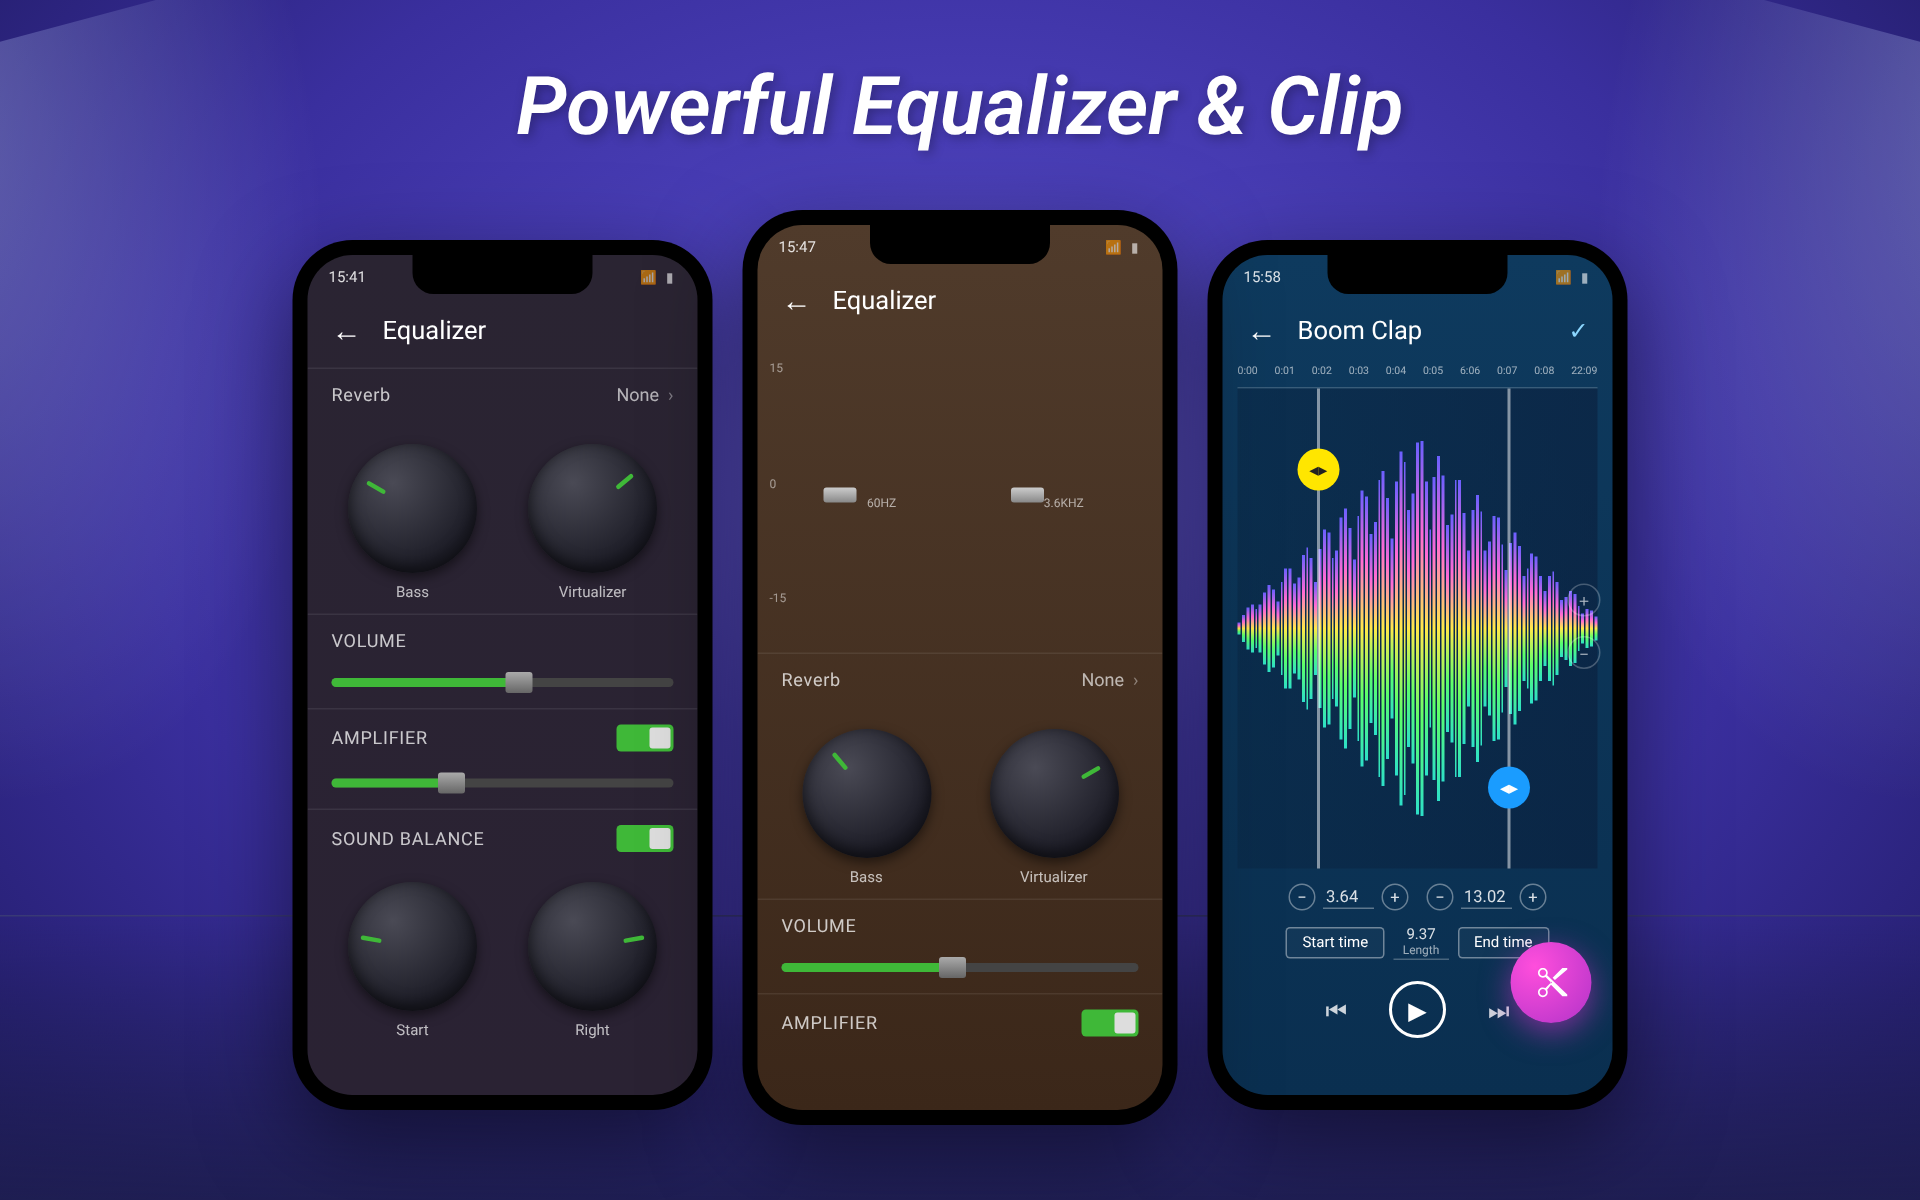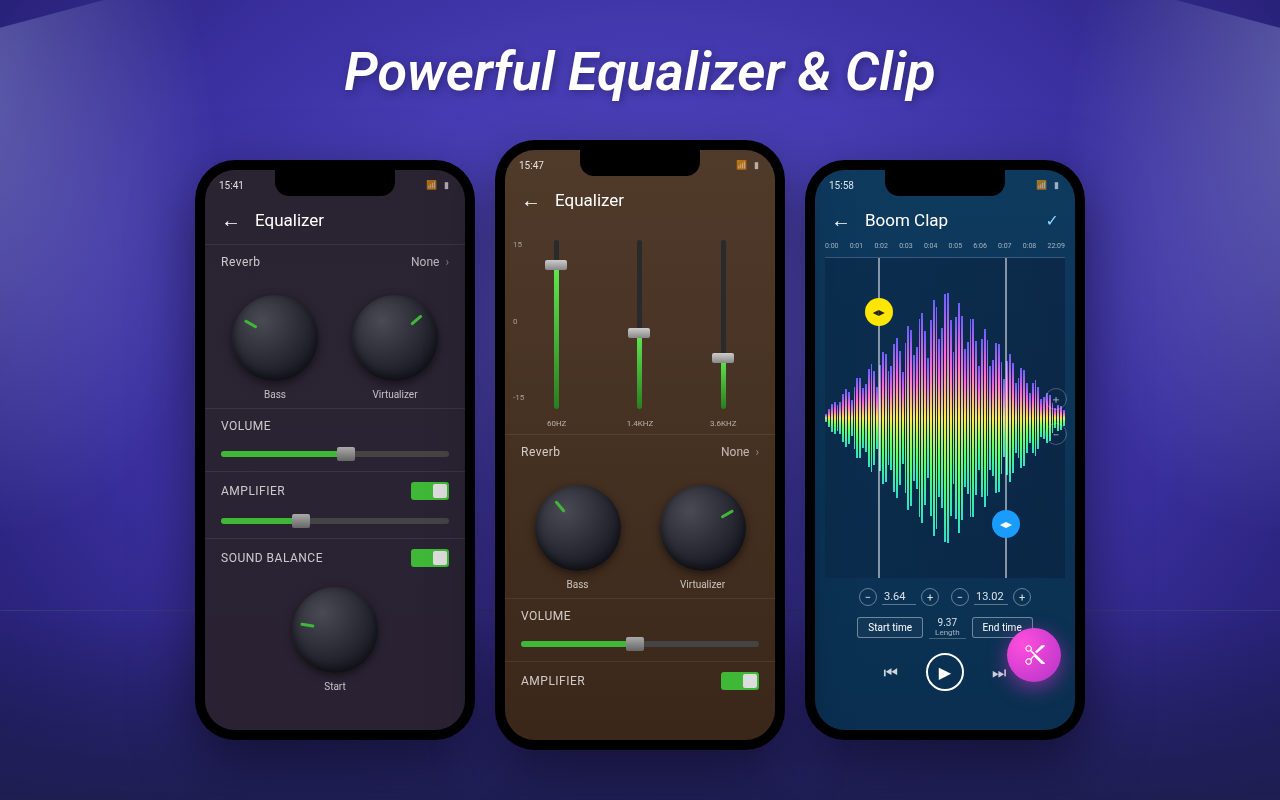--- a/index.html
+++ b/index.html
@@ -35,21 +35,21 @@
 .knob .pointer{position:absolute;top:8px;left:50%;width:3px;height:14px;background:#3fb838;transform-origin:50% 35px;border-radius:2px}
 .knob-label{font-size:10px;opacity:0.7}
 .slider-row{padding:8px 16px 14px}
 .slider{height:6px;background:#444;border-radius:3px;position:relative}
 .slider .fill{height:100%;background:#3fb838;border-radius:3px}
 .slider .thumb{position:absolute;top:-4px;width:18px;height:14px;background:linear-gradient(#aaa,#666);border-radius:2px;transform:translateX(-50%)}
 .preset{display:flex;align-items:center;justify-content:space-between;padding:8px 16px 4px;margin-top:4px}
 .preset-sel{display:flex;align-items:center;gap:8px;background:rgba(0,0,0,0.25);padding:6px 12px;border-radius:3px;font-size:11px;border:1px solid rgba(255,255,255,0.1)}
 .eqbands{display:flex;justify-content:space-around;align-items:flex-end;padding:16px 10px 6px;height:210px;position:relative}
 .eqscale{position:absolute;left:8px;top:16px;bottom:32px;font-size:8px;opacity:0.5;display:flex;flex-direction:column;justify-content:space-between}
-.band{width:40px;display:flex;flex-direction:column;align-items:center;height:100%}
+.band{width:40px;display:flex;flex-direction:row;align-items:center;height:100%}
 .band-track{width:5px;flex:1;background:#2a2a2a;position:relative;border-radius:3px;margin-bottom:10px}
 .band-fill{position:absolute;bottom:0;left:0;right:0;background:linear-gradient(to top,#2a7d20,#5fea50);border-radius:3px}
 .band-thumb{position:absolute;left:-9px;width:22px;height:10px;background:linear-gradient(#ccc,#888);border-radius:2px;transform:translateY(50%)}
 .band-lbl{font-size:8px;opacity:0.6}
 .clip-hdr{display:flex;align-items:center;gap:14px;padding:38px 16px 10px;justify-content:space-between}
 .check{color:#8cd7ff}
 .ruler{height:16px;border-bottom:1px solid rgba(255,255,255,0.3);margin:0 10px;position:relative;font-size:7px;display:flex;justify-content:space-between;opacity:0.6}
 .wave-area{position:relative;height:320px;margin:0 10px;background:linear-gradient(90deg,rgba(10,40,70,0.6),rgba(10,30,60,0.6))}
 .wave{position:absolute;bottom:0;left:0;right:0;top:0;display:flex;align-items:center;justify-content:center}
 .wavebar{width:2px;margin:0 0.5px;background:linear-gradient(to top,#2de0c8,#5bff6b,#ffe94a,#ff6ad5,#6a5fff)}
@@ -142,20 +142,26 @@
           <span class="lbl">SOUND BALANCE</span>
           <div class="switch"></div>
         </div>
 <div class="knobs" style="padding-top:10px">
 <div class="knobwrap">
             <div class="knob">
               <div class="pointer" style="transform:translateX(-50%) rotate(-80deg)"></div>
             </div>
             <div class="knob-label">Start</div>
           </div>
+<div class="knobwrap">
+            <div class="knob">
+              <div class="pointer" style="transform:translateX(-50%) rotate(80deg)"></div>
+            </div>
+            <div class="knob-label">Right</div>
+          </div>
 </div>
 </div>
 </div>
 
 <div class="phone p2">
 <div class="screen s2">
 <div class="notch"></div>
 <div class="statusbar">
           <span>15:47</span>
           <span class="sb-icons">📶 ▮</span>
@@ -169,27 +175,20 @@
             <span>15</span>
             <span>0</span>
             <span>-15</span>
           </div>
 <div class="band">
             <div class="band-track">
               <div class="band-fill" style="height:85%"></div>
               <div class="band-thumb" style="bottom:85%"></div>
             </div>
             <div class="band-lbl">60HZ</div>
-          </div>
-<div class="band">
-            <div class="band-track">
-              <div class="band-fill" style="height:45%"></div>
-              <div class="band-thumb" style="bottom:45%"></div>
-            </div>
-            <div class="band-lbl">1.4KHZ</div>
           </div>
 <div class="band">
             <div class="band-track">
               <div class="band-fill" style="height:30%"></div>
               <div class="band-thumb" style="bottom:30%"></div>
             </div>
             <div class="band-lbl">3.6KHZ</div>
           </div>
 </div>
 <div class="row">

